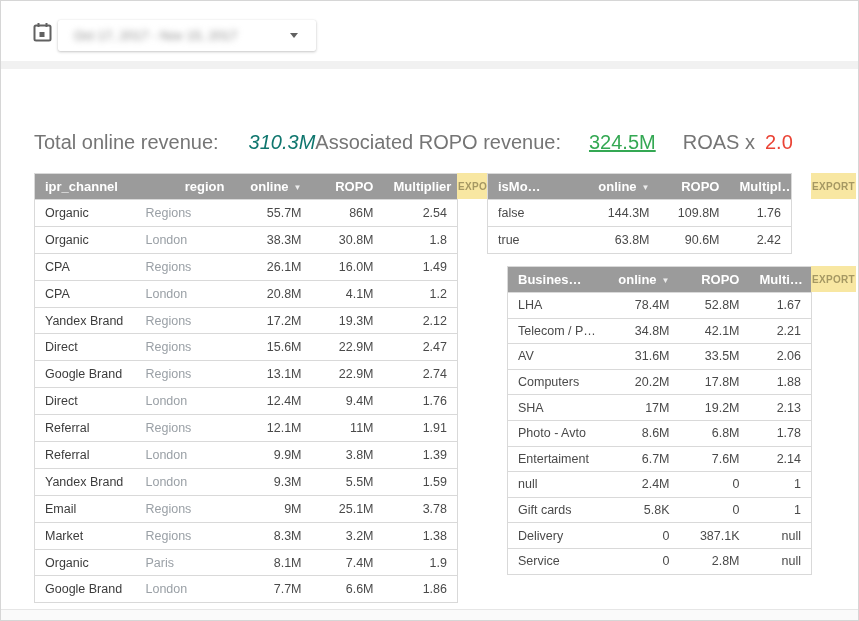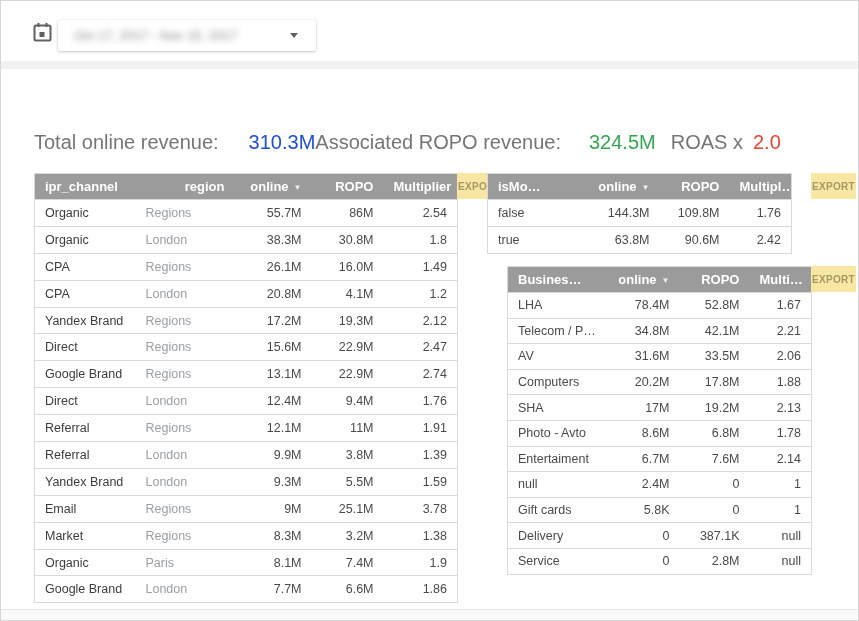--- a/index.html
+++ b/index.html
@@ -26,21 +26,21 @@
     width:0; height:0; border-left:4px solid transparent;
     border-right:4px solid transparent; border-top:5px solid #616161;
   }
   .divider-band { position:absolute; left:0; top:60px; width:100%; height:8px; background:#f1f1f1; }
   
   .summary {
     position:absolute; left:33px; top:130px; right:20px;
     font-size:20px; color:#757575; white-space:nowrap;
   }
   .summary .lbl1 { margin-right:30px; }
-  .summary .val2 { margin-right:15px; }
+  .summary .val2 { margin-right:27px;text-decoration:underline; }
   .summary .lbl3 { margin-right:10px; }
   
   .dtable { border-collapse:collapse; table-layout:fixed; font-size:12.5px; background:#fff; border:1px solid #d9d9d9; }
   .dtable th {
     background:#9b9b9b; color:#fff; font-weight:bold; font-size:13px;
     height:26px; padding:0 10px; text-align:right; white-space:nowrap; overflow:hidden;
     border:none; cursor:pointer;
   }
   .dtable th:first-child { text-align:left; }
   .dtable td {
@@ -93,21 +93,21 @@
       <rect x="6.5" y="10" width="5" height="5" fill="#616161"></rect>
     </svg>
     <div class="datepicker">
       <span class="date-text">Oct 17, 2017 - Nov 15, 2017</span>
       <span class="dp-caret"></span>
     </div>
   </div>
   <div class="divider-band"></div>
 
   <div class="summary">
-    <span class="lbl1">Total online revenue:</span><span style="color: #1d4ed8;">310.3M</span><span style="margin-right:28px;">Associated ROPO revenue:</span><span class="val2" style="color: rgb(52, 168, 83);">324.5M</span><span class="lbl3">ROAS x</span><span style="color: rgb(234, 67, 53);">2.0</span>
+    <span class="lbl1">Total online revenue:</span><span style="color: #0f766e; font-style: italic;">310.3M</span><span style="margin-right:28px;">Associated ROPO revenue:</span><span class="val2" style="color: rgb(52, 168, 83);">324.5M</span><span class="lbl3">ROAS x</span><span style="color: rgb(234, 67, 53);">2.0</span>
   </div>
 
   <table class="dtable t1">
       <thead>
         <tr>
           <th>ipr_channel</th>
           <th>region</th>
           <th>online<span class="sort">▼</span></th>
           <th>ROPO</th>
           <th>Multiplier</th>

